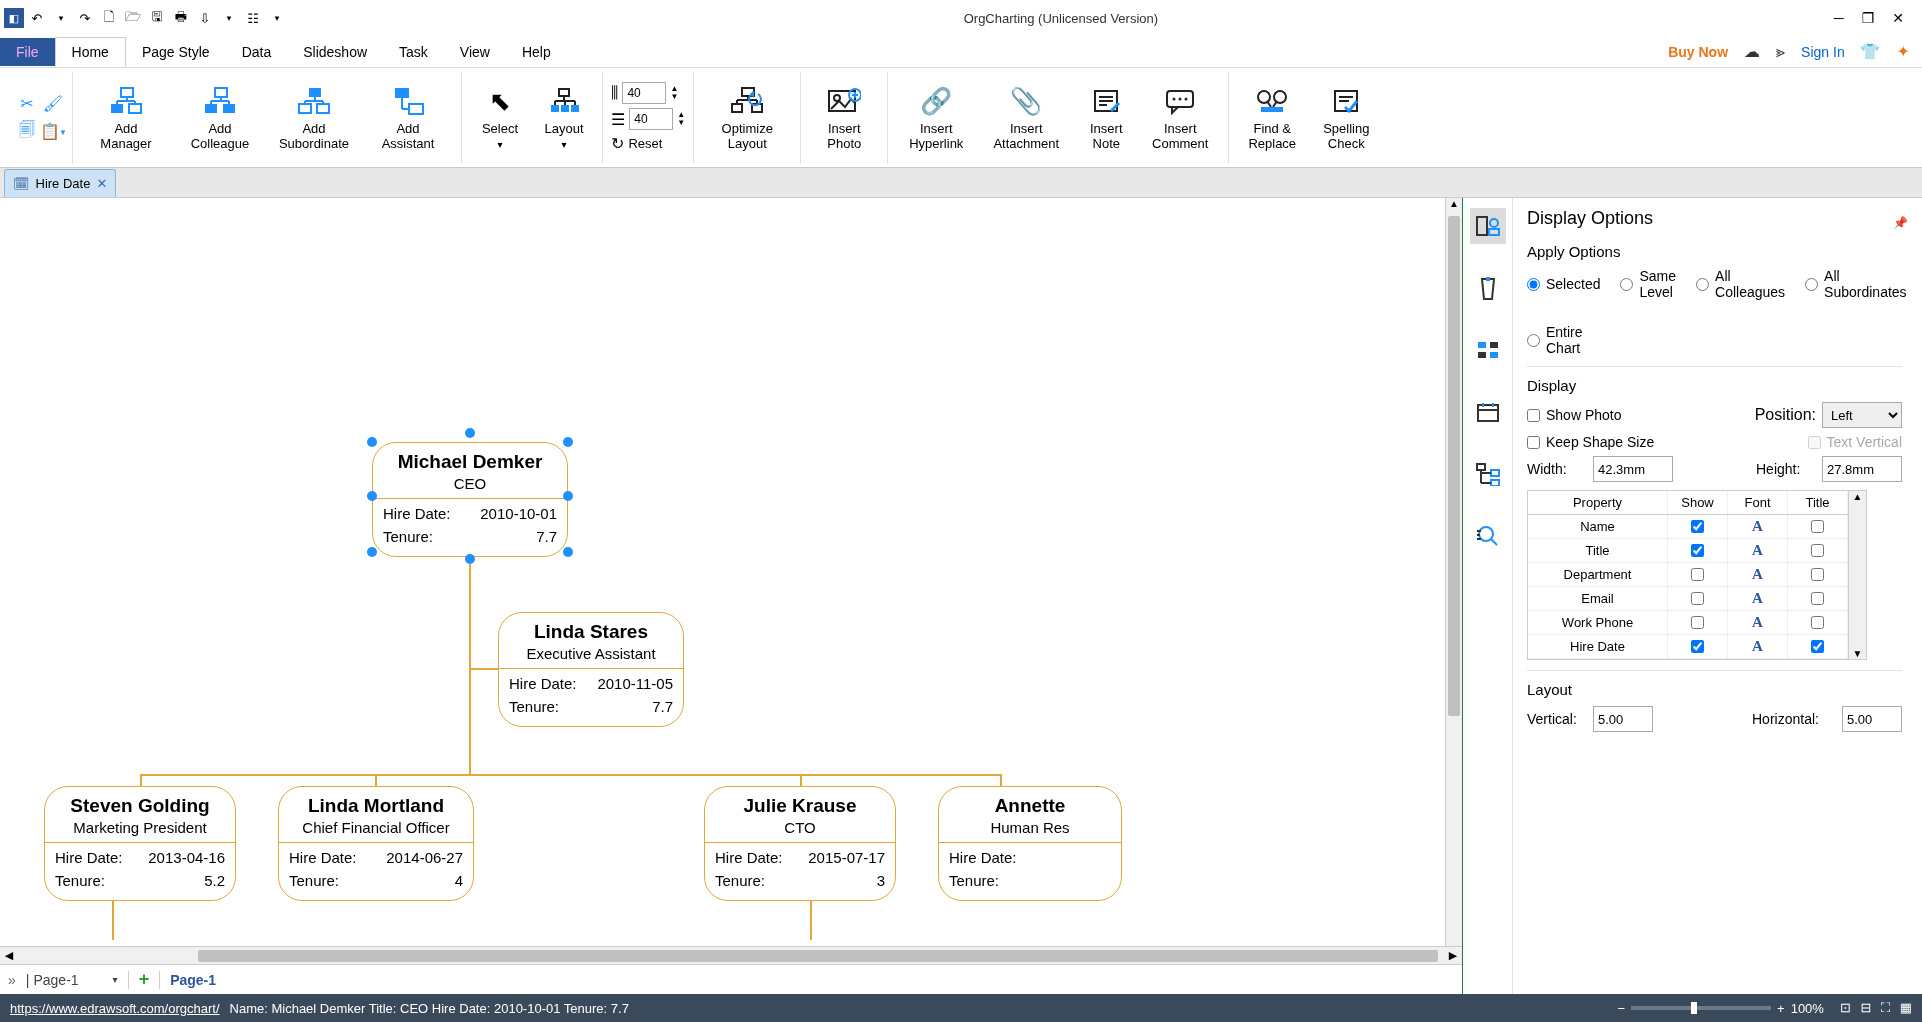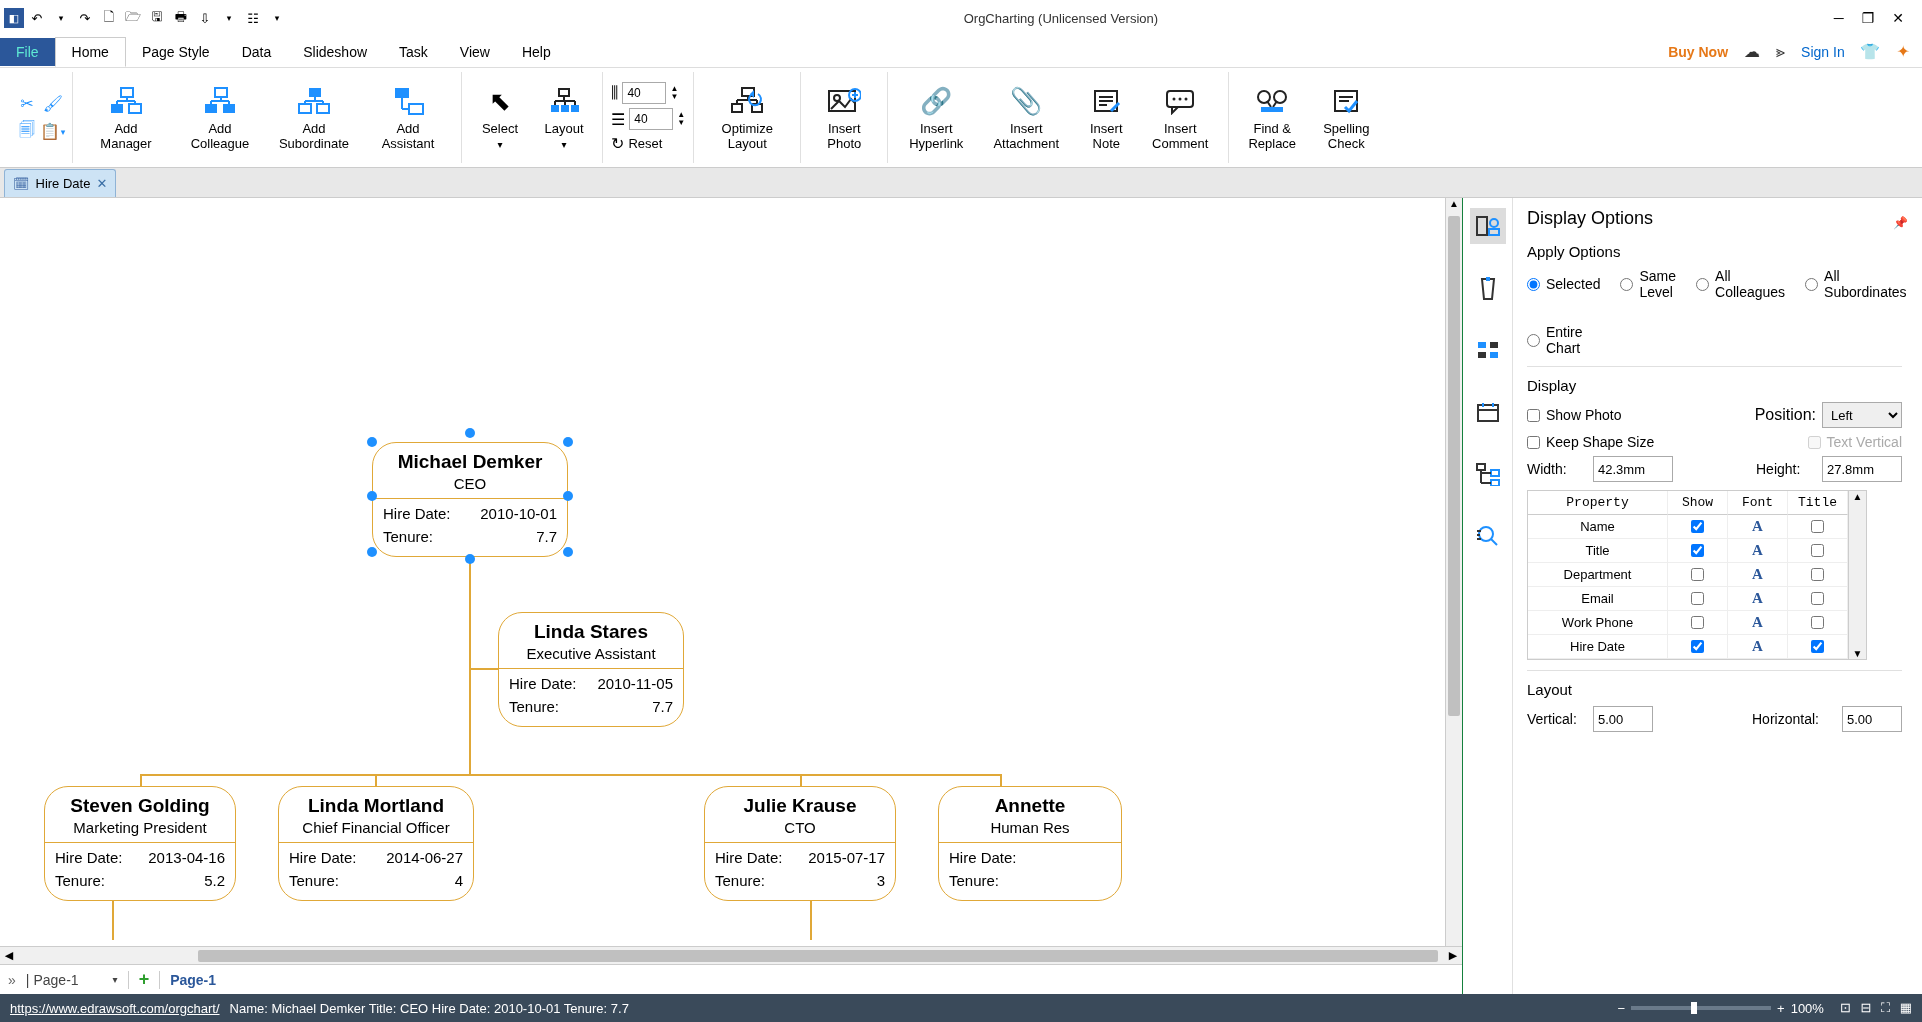--- a/index.html
+++ b/index.html
@@ -9,21 +9,21 @@
 .titlebar { height:36px; background:#fff; display:flex; align-items:center; font-size:13px; }
 .titlebar .qat { display:flex; align-items:center; gap:2px; padding-left:4px; }
 .titlebar .qat .qbtn { width:22px; height:22px; display:flex; align-items:center; justify-content:center; cursor:pointer; }
 .titlebar .title { flex:1; text-align:center; color:#333; }
 .titlebar .wincontrols { display:flex; gap:18px; padding-right:18px; }
 .titlebar .wincontrols span { cursor:pointer; font-size:14px; }
 
 
 .menubar { height:32px; background:#fff; display:flex; align-items:center; font-size:14px; border-bottom:1px solid #ddd; }
 .menubar .mi { padding:6px 16px; cursor:pointer; }
-.menubar .mi.file { background:#2B579A; color:#5eead4; }
+.menubar .mi.file { background:#2B579A; color:#f0abfc; }
 .menubar .mi.active { border:1px solid #ccc; border-bottom:1px solid #fff; margin-bottom:-1px; }
 .menubar .spacer { flex:1; }
 .menubar .right { display:flex; align-items:center; gap:16px; padding-right:12px; }
 .menubar .right .buy { color:#e67817; font-weight:bold; }
 .menubar .right .signin { color:#0066cc; }
 .menubar .right .ic { font-size:16px; color:#333; }
 
 
 .ribbon { height:100px; background:#fff; border-bottom:1px solid #ccc; display:flex; align-items:stretch; padding:4px 8px; }
 .ribbon .group { display:flex; align-items:center; border-right:1px solid #e0e0e0; padding:0 8px; gap:4px; }
@@ -65,21 +65,21 @@
 .pane .chkrow { display:flex; align-items:center; justify-content:space-between; margin:6px 0; }
 .pane .chkrow .left { display:flex; align-items:center; gap:6px; }
 .pane .dimrow { display:flex; align-items:center; gap:10px; margin:6px 0; }
 .pane .dimrow .lab { font-size:14px; width:56px; }
 .pane .dimrow input, .pane select { height:26px; font-size:13px; border:1px solid #aaa; padding:0 4px; }
 .pane .dimrow input { width:80px; }
 .pane hr { border:none; border-top:1px solid #e0e0e0; margin:10px 0; }
 
 .proptable { border:1px solid #ccc; font-size:13px; }
 .proptable .hdr, .proptable .row { display:grid; grid-template-columns:140px 60px 60px 60px; }
-.proptable .hdr div { padding:4px; text-align:center; border-bottom:1px solid #ccc; border-right:1px solid #eee;font-family:Liberation Mono, monospace; }
+.proptable .hdr div { padding:4px; text-align:center; border-bottom:1px solid #ccc; border-right:1px solid #eee; }
 .proptable .row div { padding:3px; text-align:center; border-bottom:1px solid #eee; border-right:1px solid #eee; display:flex; align-items:center; justify-content:center; }
 .proptable .row .pname { justify-content:center; }
 .proptable .fontA { color:#2B579A; font-family:"Times New Roman",serif; font-weight:bold; font-size:15px; }
 .proptable-wrap { display:flex; }
 .proptable-wrap .tscroll { width:18px; border:1px solid #ccc; border-left:none; background:#f0f0f0; display:flex; flex-direction:column; justify-content:space-between; align-items:center; font-size:10px; }
 
 
 .orgbox { position:absolute; border:1px solid #e0a838; border-radius:24px; background:#fff; overflow:hidden; }
 .orgbox .top { text-align:center; padding:8px 10px 6px 10px; }
 .orgbox .nm { font-weight:bold; font-size:19px; }

